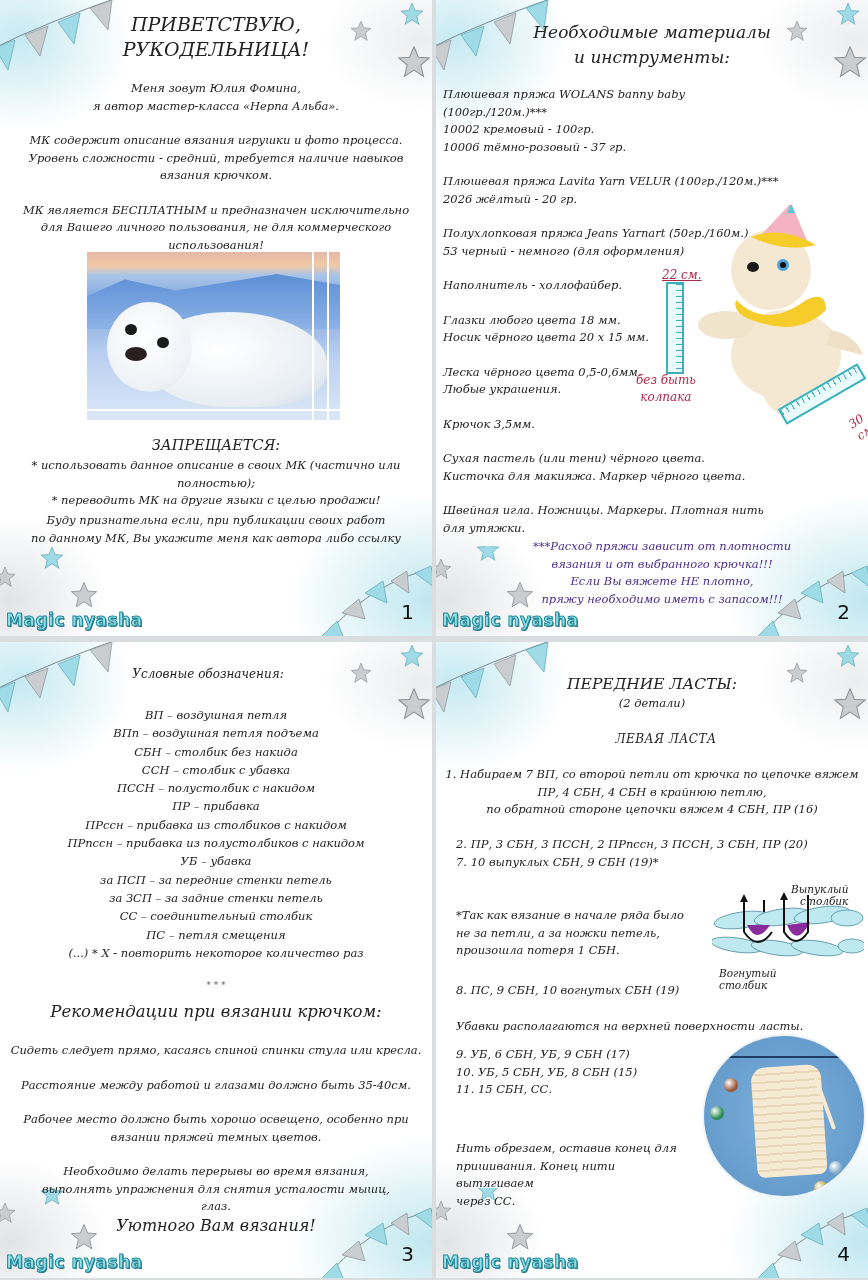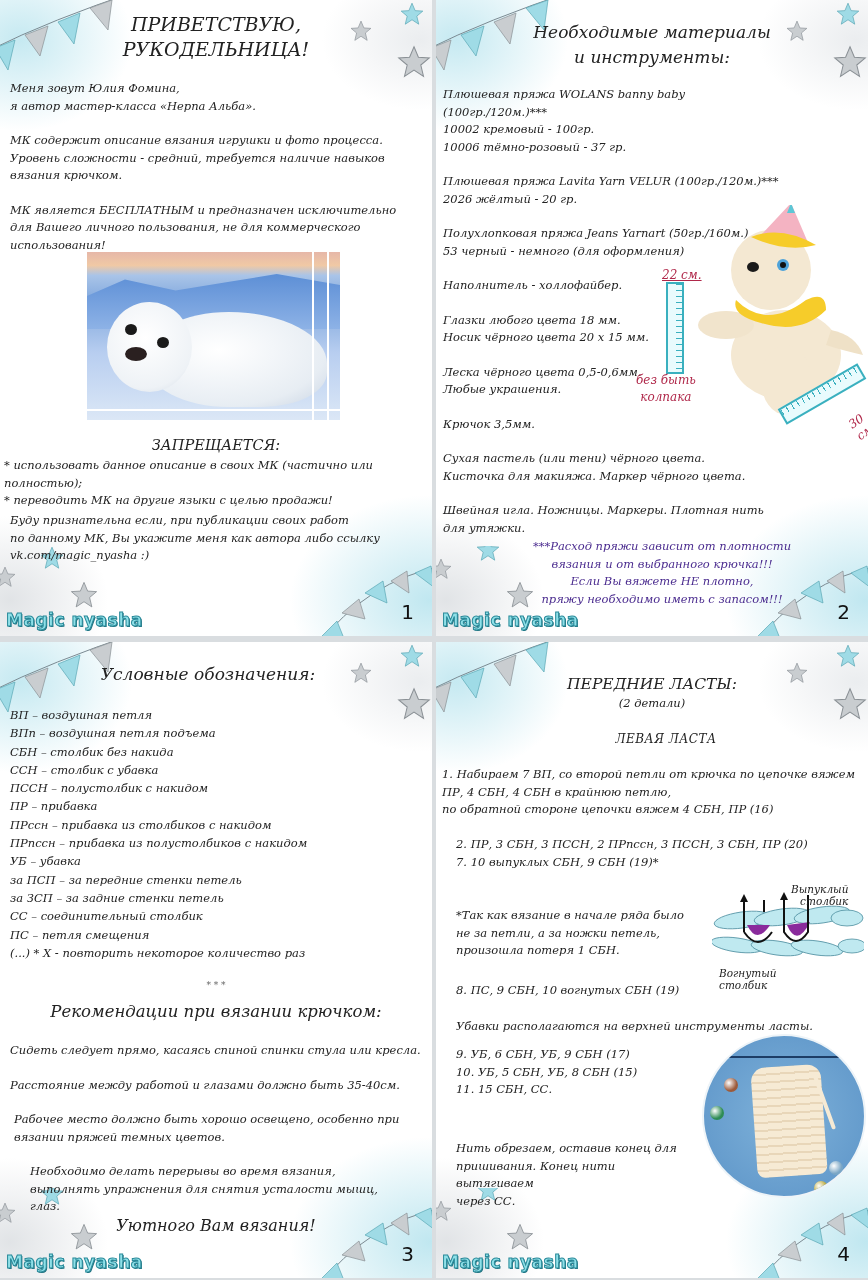--- a/index.html
+++ b/index.html
@@ -34,21 +34,21 @@
   }
   .page-num {
     position: absolute; right: 18px; bottom: 12px;
     font-family: "DejaVu Sans", sans-serif; font-size: 20px; color: #111;
   }
 
   .title {
     font-family: "DejaVu Serif", serif; font-style: italic;
     text-align: center; font-size: 19px; line-height: 25px; color: #222;
   }
-  .center-block { font-style: italic; font-size: 11.5px; line-height: 17.5px; }
+  .center-block { text-align: center; font-style: italic; font-size: 11.5px; line-height: 17.5px; }
   .left-block { font-style: italic; font-size: 11.5px; line-height: 17.5px; }
   .gap { height: 17px; }
 
   
   #p1 .title { position: absolute; left: 0; right: 0; top: 12px; }
   #p1 .intro { position: absolute; left: 10px; right: 10px; top: 80px; }
   #p1 .photo {
     position: absolute; left: 87px; top: 252px; width: 253px; height: 168px;
     background: linear-gradient(180deg, #e6b7a8 0%, #f0c9a5 8%, #a9c4e8 14%, #7ea6dc 30%, #b8cef0 60%, #dbe7f6 100%);
     overflow: hidden;
@@ -77,21 +77,21 @@
   #p2 .dim { position: absolute; font-style: italic; font-size: 12px; color: #b0284a; }
   #p2 .dim-22 { left: 226px; top: 268px; text-decoration: underline; }
   #p2 .dim-note { left: 200px; top: 372px; text-align: center; line-height: 17px; }
   #p2 .dim-30 { left: 410px; top: 420px; transform: rotate(-35deg); transform-origin: left top; }
   #p2 .ruler-v { position: absolute; left: 230px; top: 282px; width: 18px; height: 92px; border: 2px solid #3ab0bf; background:
     repeating-linear-gradient(180deg, #3ab0bf 0 1px, transparent 1px 6px) right/6px 100% no-repeat, #e9fbfd; }
   #p2 .ruler-d { position: absolute; left: 340px; top: 385px; width: 92px; height: 18px; border: 2px solid #3ab0bf;
     transform: rotate(-30deg); background: repeating-linear-gradient(90deg, #3ab0bf 0 1px, transparent 1px 6px) top/100% 6px no-repeat, #e9fbfd; }
 
   
-  #p3 .title { position: absolute; left: 0; right: 16px; top: 20px; font-size: 17px; }
+  #p3 .title { position: absolute; left: 0; right: 16px; top: 20px; font-size: 12px; }
   #p3 .legend { position: absolute; left: 10px; right: 10px; top: 64px; line-height: 18.3px; }
   #p3 .stars3 { position: absolute; left: 0; right: 0; top: 338px; text-align: center; font-size: 9px; color: #666; }
   #p3 .rec-title { position: absolute; left: 0; right: 0; top: 357px; font-size: 16.5px; }
   #p3 .recs { position: absolute; left: 10px; right: 10px; top: 400px; }
   #p3 .cozy { position: absolute; left: 0; right: 0; top: 574px; font-size: 16px; font-style: italic; text-align: center; }
 
   
   #p4 .title { position: absolute; left: 0; right: 0; top: 32px; font-size: 15.5px; line-height: 20px; }
   #p4 .subtitle { position: absolute; left: 0; right: 0; top: 54px; text-align: center; font-style: italic; font-size: 11.5px; }
   #p4 .section { position: absolute; left: 0; right: 0; top: 90px; text-align: center; font-style: italic; font-size: 12px; letter-spacing: 0.5px; padding-left: 28px; }
@@ -177,21 +177,20 @@
       <div class="frame-h"></div>
   </div>
   <div class="forbid-title">ЗАПРЕЩАЕТСЯ:</div>
   <div class="forbid center-block">
     <div>* использовать данное описание в своих МК (частично или полностью);</div>
     <div>* переводить МК на другие языки с целью продажи!</div>
   </div>
   <div class="thanks center-block">
     <div>Буду признательна если, при публикации своих работ</div>
     <div>по данному МК,  Вы укажите меня как автора либо ссылку</div>
-    <div>vk.com/magic_nyasha :)</div>
   </div>
   <div class="logo">Magic nyasha</div>
   <div class="page-num">1</div>
 </div>
 
 <div class="page" id="p2">
   <svg class="deco bunting-tl" viewBox="0 0 170 90">
     <path d="M0 60 Q60 30 150 0" stroke="#7b8a92" stroke-width="1" fill="none"></path>
     <polygon points="5,58 25,50 18,80" fill="#c9cdd0" stroke="#8a9095" stroke-width="0.7"></polygon>
     <polygon points="35,45 58,36 50,66" fill="#9fdbe6" stroke="#5aa7b5" stroke-width="0.7"></polygon>
@@ -397,21 +396,21 @@
   <div class="rows2 left-block">
     <div>2. ПР, 3 СБН, 3 ПССН, 2 ПРпссн, 3 ПССН, 3 СБН, ПР (20)</div>
     <div>7. 10 выпуклых СБН, 9 СБН (19)*</div>
   </div>
   <div class="footnote left-block">
     <div>*Так как вязание в начале ряда было</div>
     <div>не за петли, а за ножки петель,</div>
     <div>произошла потеря 1 СБН.</div>
   </div>
   <div class="row8 left-block">8. ПС, 9 СБН, 10 вогнутых СБН (19)</div>
-  <div class="dec-note left-block">Убавки располагаются на верхней инструменты ласты.</div>
+  <div class="dec-note left-block">Убавки располагаются на верхней поверхности ласты.</div>
   <div class="rows9 left-block">
     <div>9. УБ, 6 СБН, УБ, 9 СБН (17)</div>
     <div>10. УБ, 5 СБН, УБ, 8 СБН (15)</div>
     <div>11. 15 СБН, СС.</div>
   </div>
   <div class="cut left-block">
     <div>Нить обрезаем, оставив конец для</div>
     <div>пришивания. Конец нити вытягиваем</div>
     <div>через СС.</div>
   </div>

